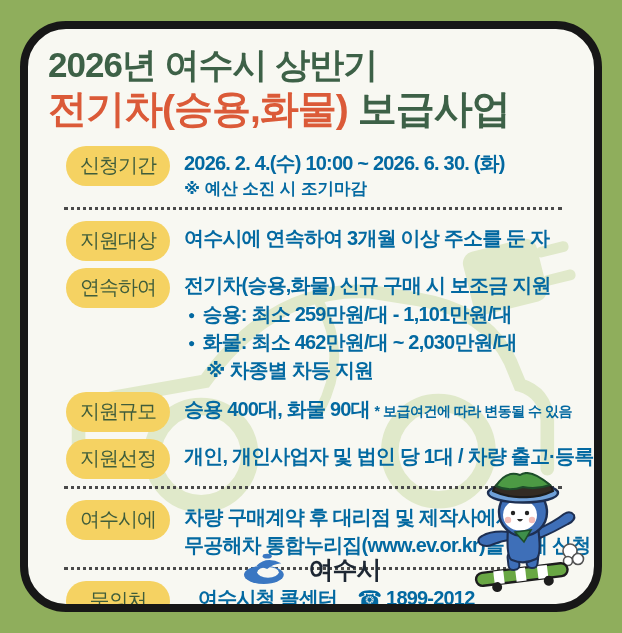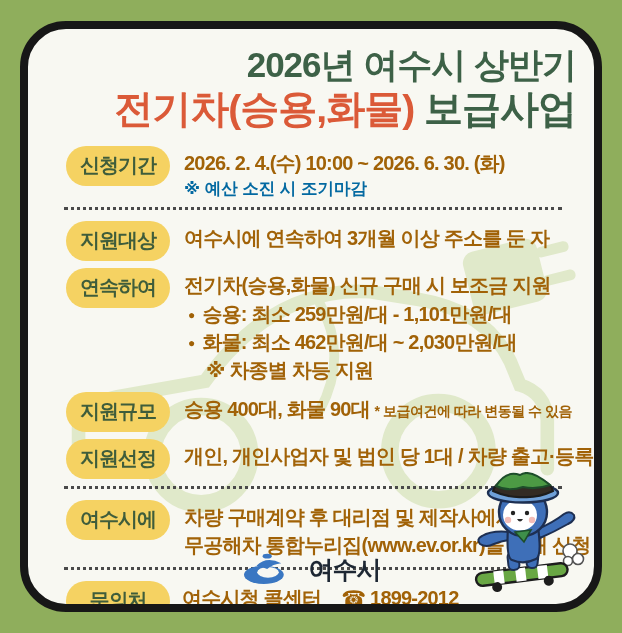--- a/index.html
+++ b/index.html
@@ -9,43 +9,43 @@
     background:#8FAE5C; overflow:hidden;
   }
   .card {
     position:absolute; left:20px; top:21px; width:582px; height:591px;
     background:#F8F8F2; border:8px solid #171717; border-radius:46px;
     overflow:hidden;
   }
   .bg-art { position:absolute; left:0; top:0; width:100%; height:100%; z-index:0; pointer-events:none; }
   .content { position:relative; z-index:2; padding:12px 18px 0 20px; }
 
-  .title { text-align:right; letter-spacing:-1px; line-height:1.12; margin-top:4px; }
+  .title { text-align:left; letter-spacing:-1px; line-height:1.12; margin-top:4px; }
   .t1 { font-size:35px; font-weight:900; color:#3D6147; }
   .t2 { font-size:39px; font-weight:900; color:#3D6147; margin-top:3px; }
   .t2 .accent { color:#DB5A38;margin-top:28px; }
 
   .rows { margin-top:15px; }
   .row { display:flex; align-items:flex-start; margin:0 0 7px 18px; }
   .badge {
     flex:0 0 104px; text-align:center; background:#F5D262;
     border-radius:22px; padding:6px 0 7px 0;
-    font-size:20px; font-weight:700; color:#3F5D3B; letter-spacing:-1px;
+    font-size:20px; font-weight:400; color:#3F5D3B; letter-spacing:-1px;
   }
   .rtext { margin-left:14px; padding-top:3px; min-width:0; }
   .line {
-    font-size:20px; font-weight:700; color:#a16207;
+    font-size:20px; font-weight:700; color:#0369a1;
     letter-spacing:-0.8px; line-height:1.42; white-space:nowrap;
   }
   .note-orange { font-size:16.5px; font-weight:700; color:#0369a1; margin-top:1px; }
   .bullet-line .bullet-dot { font-size:12px; vertical-align:2px; margin:0 8px 0 4px; }
   .sub-note { margin-left:22px; }
   .small-note { font-size:14px; font-weight:700; letter-spacing:-0.5px; }
   .divider { border-top:3.5px dotted #4A4A4A; margin:5px 14px 11px 16px; }
-  .contact-text { margin-left:12px; }
+  .contact-text { margin-left:28px; }
   .phone-group { margin-left:20px; }
 
   .footer {
     position:absolute; z-index:2; left:50%; bottom:18px;
     transform:translateX(-50%); display:flex; align-items:flex-end; gap:9px;
   }
   .logo-text { font-size:25px; font-weight:900; color:#1D2733; letter-spacing:-1px; }
   .mascot { position:absolute; z-index:3; right:6px; bottom:10px; }
 </style>
 </head>

